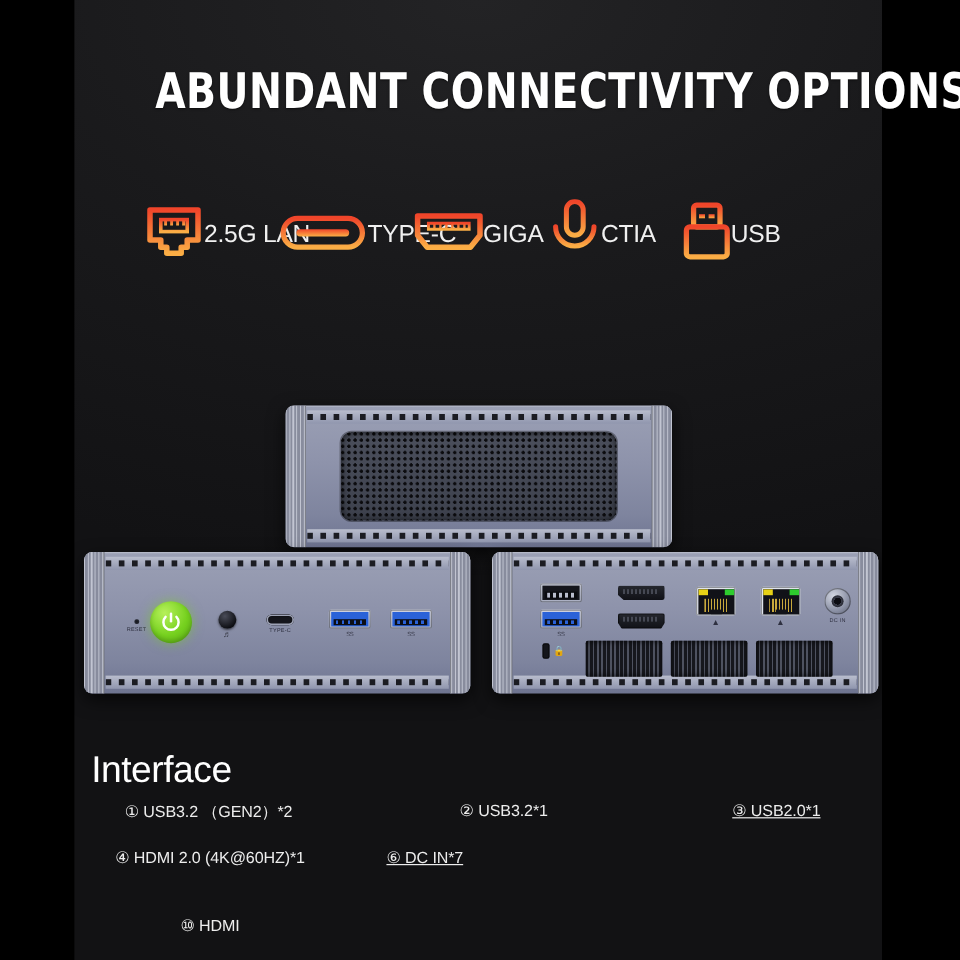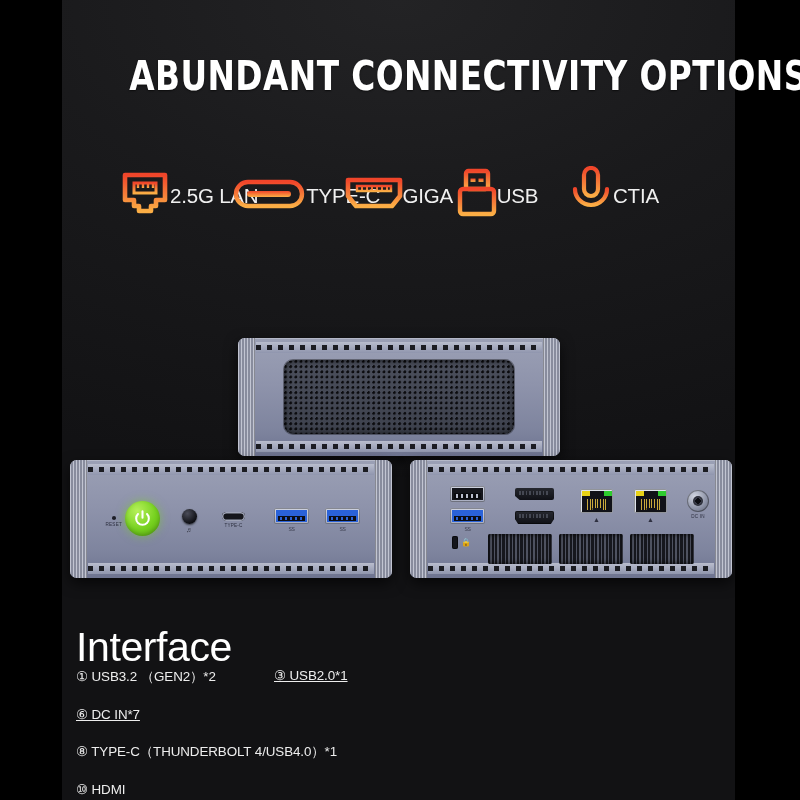--- a/index.html
+++ b/index.html
@@ -256,34 +256,35 @@
     height: 30px;
     background:
       repeating-linear-gradient(90deg, #16171d 0 2.3px, #4e5260 2.3px 3.6px);
     border-radius: 2px;
     box-shadow: inset 0 0 5px rgba(0,0,0,.8);
   }
 
   
   .if-title {
     position: absolute; left: 76px; top: 624px;
-    color: #ffffff; font-size: 41px; font-weight: normal;
+    color: #ffffff; font-size: 31px; font-weight: normal;
     font-family: "Liberation Sans", sans-serif;
     letter-spacing: -0.4px;
   }
   .if-grid {
     position: absolute; left: 76px; top: 668px; width: 650px;
   }
   .if-row { display: flex; margin-bottom: 21px; }
   .if-item {
     color: #ededed;
     font-size: 13.4px;
     font-family: "Liberation Sans", sans-serif;
     white-space: nowrap;
     letter-spacing: -0.1px;
+    text-align: center;
   }
   .c1 { width: 198px; }
   .c2 { width: 300px; }
   .c3 { width: 160px; text-decoration: underline; }
 </style>
 </head>
 <body>
 
 <div id="page">
   <div id="content">
@@ -334,57 +335,57 @@
               <stop offset="0" stop-color="#f0452a"></stop>
                 <stop offset="1" stop-color="#fbae45"></stop>
             </linearGradient>
           </defs>
           <path d="M3 10 h52 v16 l-8 10 h-36 l-8 -10 z" fill="none" stroke="url(#g3)" stroke-width="4.6" stroke-linejoin="round"></path>
           <path d="M12 16 h34 v5 h-34 z" fill="none" stroke="url(#g3)" stroke-width="2.4"></path>
           <path d="M17 16 v5 M22 16 v5 M27 16 v5 M32 16 v5 M37 16 v5 M42 16 v5" stroke="url(#g3)" stroke-width="2"></path>
         </svg>
       </div>
       <div class="icon-label">GIGA</div>
+    </div>
+
+    <div class="icon-cell">
+      <div class="icon-art">
+        <svg width="44" height="52" viewBox="0 0 44 52">
+          <defs>
+            <linearGradient id="g5" x1="0" y1="0" x2="0" y2="1">
+              <stop offset="0" stop-color="#f0452a"></stop>
+                <stop offset="1" stop-color="#fbae45"></stop>
+            </linearGradient>
+          </defs>
+          <rect x="15" y="2" width="14" height="28" rx="7" fill="none" stroke="url(#g5)" stroke-width="4.2"></rect>
+          <path d="M6 23 a16 16 0 0 0 32 0" fill="none" stroke="url(#g5)" stroke-width="4.2" stroke-linecap="round"></path>
+          <path d="M22 39 v8" stroke="url(#g5)" stroke-width="4.2" stroke-linecap="round"></path>
+          <path d="M12 48 h20" stroke="url(#g5)" stroke-width="4.6" stroke-linecap="round"></path>
+        </svg>
+      </div>
+      <div class="icon-label">CTIA</div>
     </div>
 
     <div class="icon-cell">
       <div class="icon-art">
         <svg width="40" height="50" viewBox="0 0 40 50">
           <defs>
             <linearGradient id="g4" x1="0" y1="0" x2="0" y2="1">
               <stop offset="0" stop-color="#f0452a"></stop>
                 <stop offset="1" stop-color="#fbae45"></stop>
             </linearGradient>
           </defs>
           <rect x="9" y="3" width="22" height="18" rx="2.5" fill="none" stroke="url(#g4)" stroke-width="4.4"></rect>
           <rect x="3" y="21" width="34" height="25" rx="3" fill="none" stroke="url(#g4)" stroke-width="4.4"></rect>
           <rect x="13.5" y="10.5" width="5" height="3.4" fill="url(#g4)"></rect>
           <rect x="21.5" y="10.5" width="5" height="3.4" fill="url(#g4)"></rect>
         </svg>
       </div>
       <div class="icon-label">USB</div>
     </div>
-
-    <div class="icon-cell">
-      <div class="icon-art">
-        <svg width="44" height="52" viewBox="0 0 44 52">
-          <defs>
-            <linearGradient id="g5" x1="0" y1="0" x2="0" y2="1">
-              <stop offset="0" stop-color="#f0452a"></stop>
-                <stop offset="1" stop-color="#fbae45"></stop>
-            </linearGradient>
-          </defs>
-          <rect x="15" y="2" width="14" height="28" rx="7" fill="none" stroke="url(#g5)" stroke-width="4.2"></rect>
-          <path d="M6 23 a16 16 0 0 0 32 0" fill="none" stroke="url(#g5)" stroke-width="4.2" stroke-linecap="round"></path>
-          <path d="M22 39 v8" stroke="url(#g5)" stroke-width="4.2" stroke-linecap="round"></path>
-          <path d="M12 48 h20" stroke="url(#g5)" stroke-width="4.6" stroke-linecap="round"></path>
-        </svg>
-      </div>
-      <div class="icon-label">CTIA</div>
-    </div>
   </div>
 
   <div class="unit" style="left:238px; top:338px; width:322px; height:118px;">
     <div class="chassis">
       <div class="cap left"></div>
       <div class="cap right"></div>
       <div class="vent-strip top"></div>
       <div class="vent-strip bot"></div>
       <div class="mesh"></div>
     </div>
@@ -509,26 +510,27 @@
         <div class="port grille" style="left:202px; top:58px; width:64px;"></div>
       </div>
     </div>
   </div>
 
   <div class="if-title">Interface</div>
 
   <div class="if-grid">
     <div class="if-row">
       <div class="if-item c1">① USB3.2 （GEN2）*2</div>
+      <div class="if-item c2">② USB3.2*1</div>
       <div class="if-item c3">③ USB2.0*1</div>
     </div>
     <div class="if-row">
+      <div class="if-item c1">④ HDMI 2.0 (4K@60HZ)*1</div>
       <div class="if-item c3">⑥ DC IN*7</div>
     </div>
     <div class="if-row">
-      <div class="if-item c2">⑧ TYPE-C（THUNDERBOLT 4/USB4.0）*1</div>
     </div>
     <div class="if-row">
       <div class="if-item c1">⑩ HDMI</div>
     </div>
   </div>
 
 </div>
 
 </body></html>

